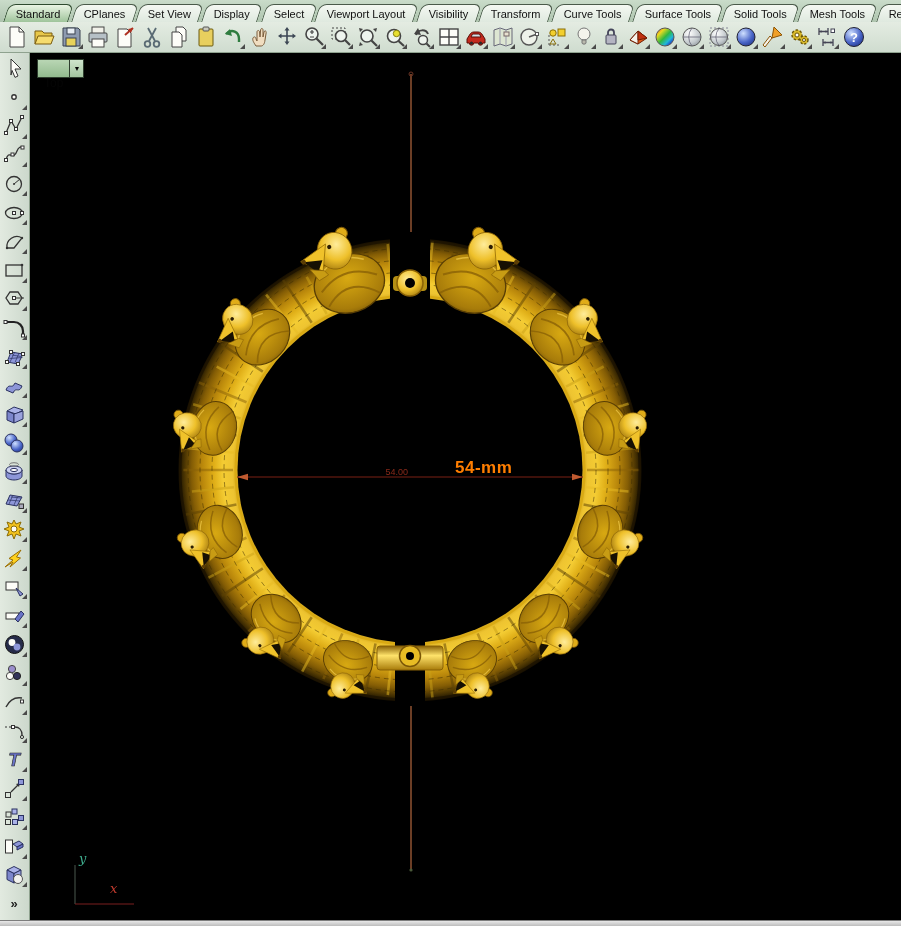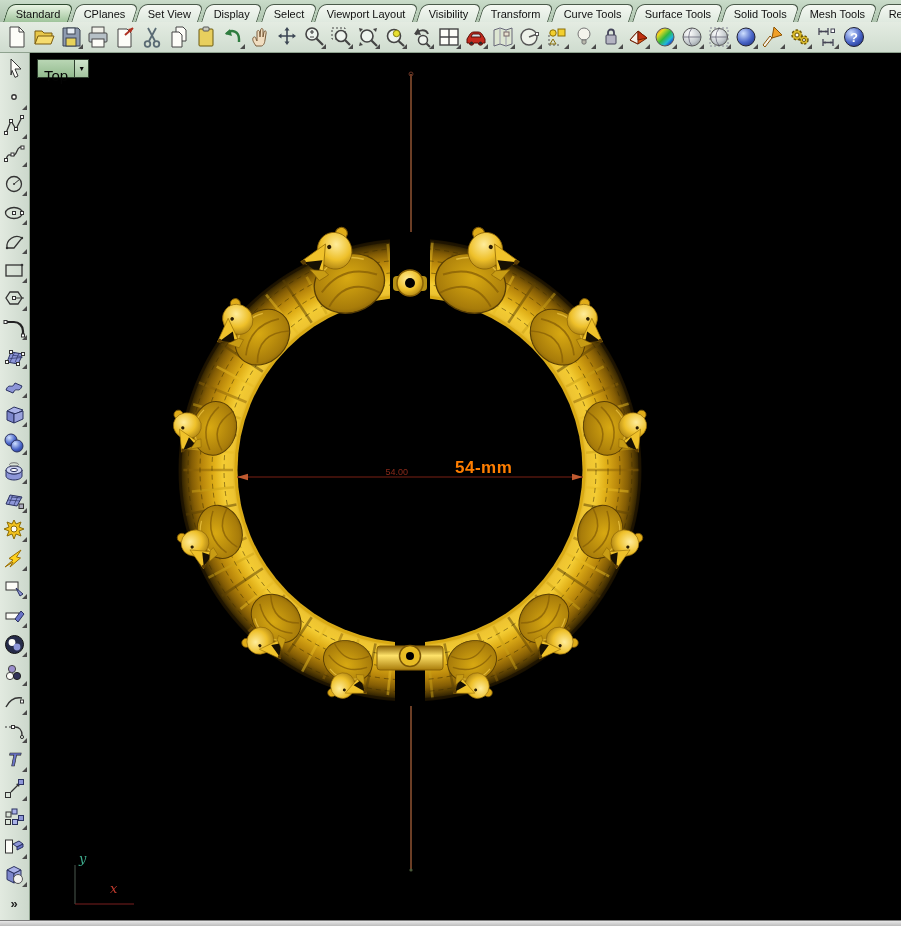--- a/index.html
+++ b/index.html
@@ -27,21 +27,21 @@
   #sidebar{position:absolute;left:0;top:53px;width:30px;height:867px;
     background:linear-gradient(90deg,#e2eae0,#ccd8cc);border-right:1px solid #8fa28f;
     display:flex;flex-direction:column;align-items:center;padding-top:4px;
     box-sizing:border-box;gap:4.8px;}
   #sidebar .icon{width:24px;height:24px;}
   
   #viewport{position:absolute;left:31px;top:53px;width:870px;height:867px;background:#000;}
   #viewport svg{position:absolute;left:0;top:0;}
   #vp-label{position:absolute;left:6px;top:6px;display:flex;align-items:stretch;z-index:5;
     border:1px solid #2e3e2e;background:linear-gradient(#b9d6b4,#93bb8f);height:17px;}
-  #vp-label .lbl{padding:7px 6px 0 6px;font-size:15px;color:#050505;}
+  #vp-label .lbl{padding:16px 6px 0 6px;font-size:12px;color:#050505;}
   #vp-label .dd{border-left:1px solid #2e3e2e;width:13px;display:flex;align-items:center;
     justify-content:center;font-size:7px;color:#050505;background:linear-gradient(#cfe4cc,#a3c49f);}
   
   #statusbar{position:absolute;left:0;bottom:0;width:901px;height:6px;
     background:linear-gradient(#e8e8e8,#bdbdbd);border-top:1px solid #7d7d7d;box-sizing:border-box;}
 </style>
 </head>
 <body>
 
 <svg width="0" height="0" style="position:absolute">

